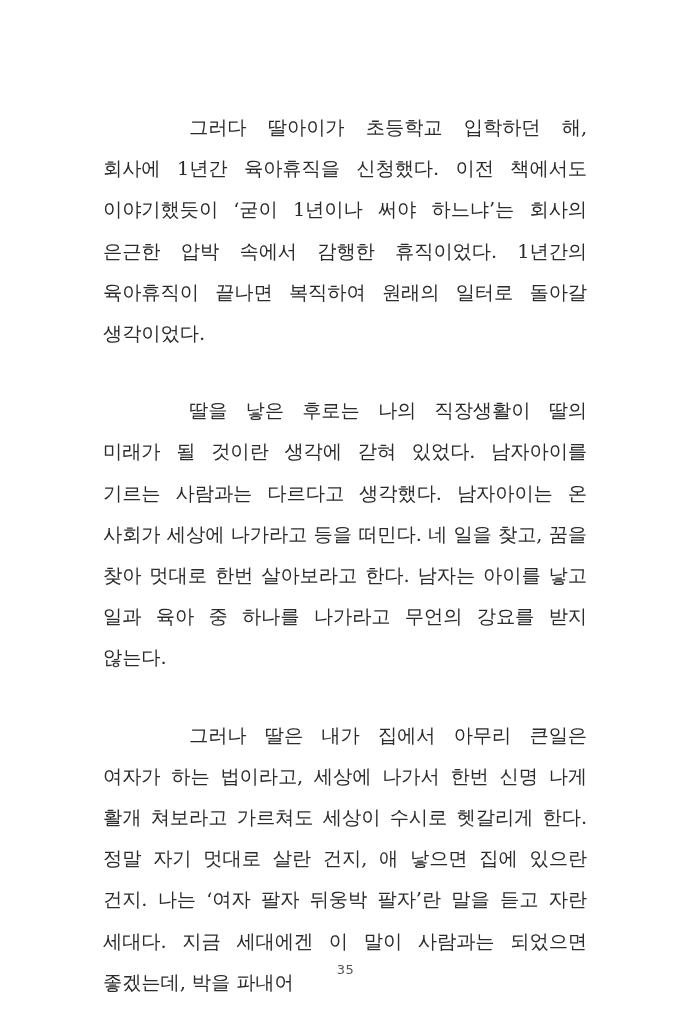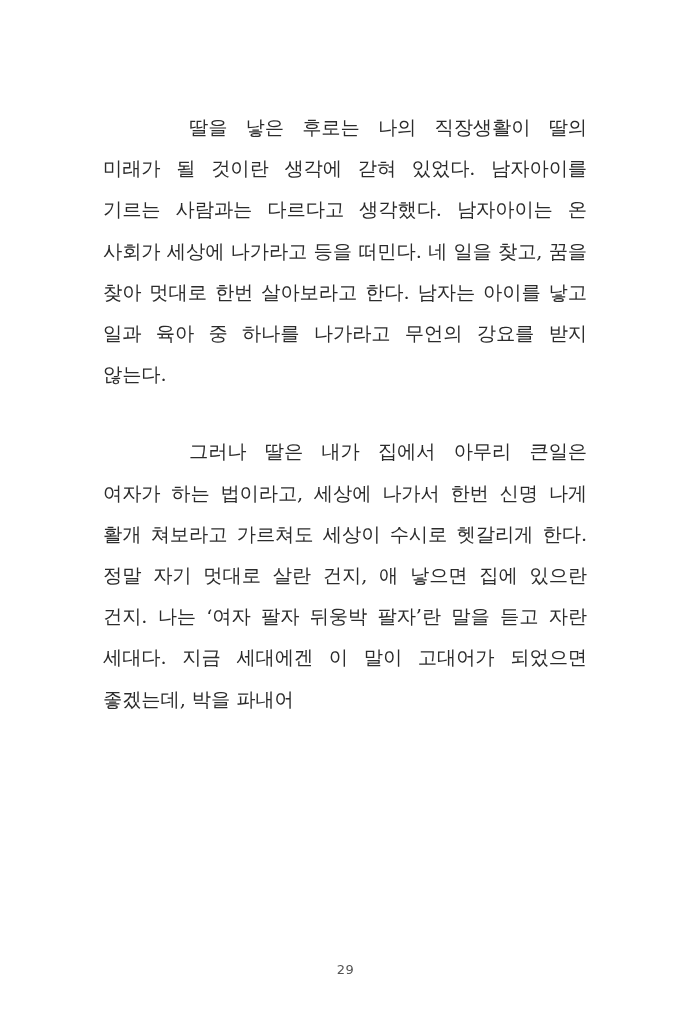--- a/index.html
+++ b/index.html
@@ -58,19 +58,20 @@
     font-family: "DejaVu Sans", "Liberation Sans", sans-serif;
     letter-spacing: 0.5px;
   }
 </style>
 </head>
 <body>
 
 <div class="page">
 
   <div class="text-block">
+    <p class="para">그러다 딸아이가 초등학교 입학하던 해, 회사에 1년간 육아휴직을 신청했다. 이전 책에서도 이야기했듯이 ‘굳이 1년이나 써야 하느냐’는 회사의 은근한 압박 속에서 감행한 휴직이었다. 1년간의 육아휴직이 끝나면 복직하여 원래의 일터로 돌아갈 생각이었다.</p>
     <p class="para">딸을 낳은 후로는 나의 직장생활이 딸의 미래가 될 것이란 생각에 갇혀 있었다. 남자아이를 기르는 사람과는 다르다고 생각했다. 남자아이는 온 사회가 세상에 나가라고 등을 떠민다. 네 일을 찾고, 꿈을 찾아 멋대로 한번 살아보라고 한다. 남자는 아이를 낳고 일과 육아 중 하나를 나가라고 무언의 강요를 받지 않는다.</p>
-    <p class="para">그러나 딸은 내가 집에서 아무리 큰일은 여자가 하는 법이라고, 세상에 나가서 한번 신명 나게 활개 쳐보라고 가르쳐도 세상이 수시로 헷갈리게 한다. 정말 자기 멋대로 살란 건지, 애 낳으면 집에 있으란 건지. 나는 ‘여자 팔자 뒤웅박 팔자’란 말을 듣고 자란 세대다. 지금 세대에겐 이 말이 고대어가 되었으면 좋겠는데, 박을 파내어</p>
+    <p class="para">그러나 딸은 내가 집에서 아무리 큰일은 여자가 하는 법이라고, 세상에 나가서 한번 신명 나게 활개 쳐보라고 가르쳐도 세상이 수시로 헷갈리게 한다. 정말 자기 멋대로 살란 건지, 애 낳으면 집에 있으란 건지. 나는 ‘여자 팔자 뒤웅박 팔자’란 말을 듣고 자란 세대다. 지금 세대에겐 이 말이 사람과는 되었으면 좋겠는데, 박을 파내어</p>
   </div>
 
-  <div class="page-number">29</div>
+  <div class="page-number">35</div>
 
 </div>
 
 </body></html>

